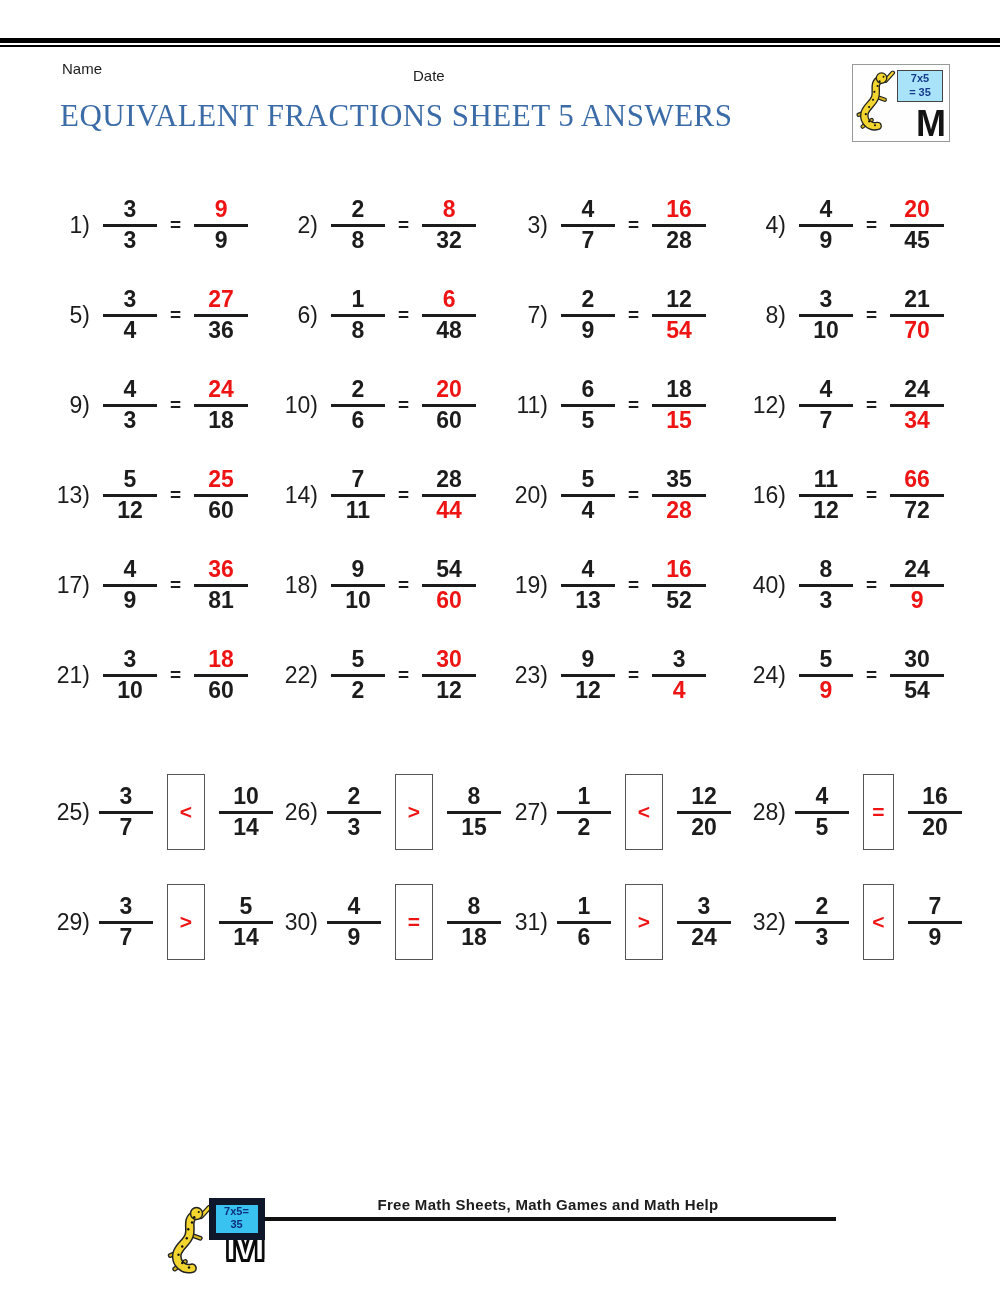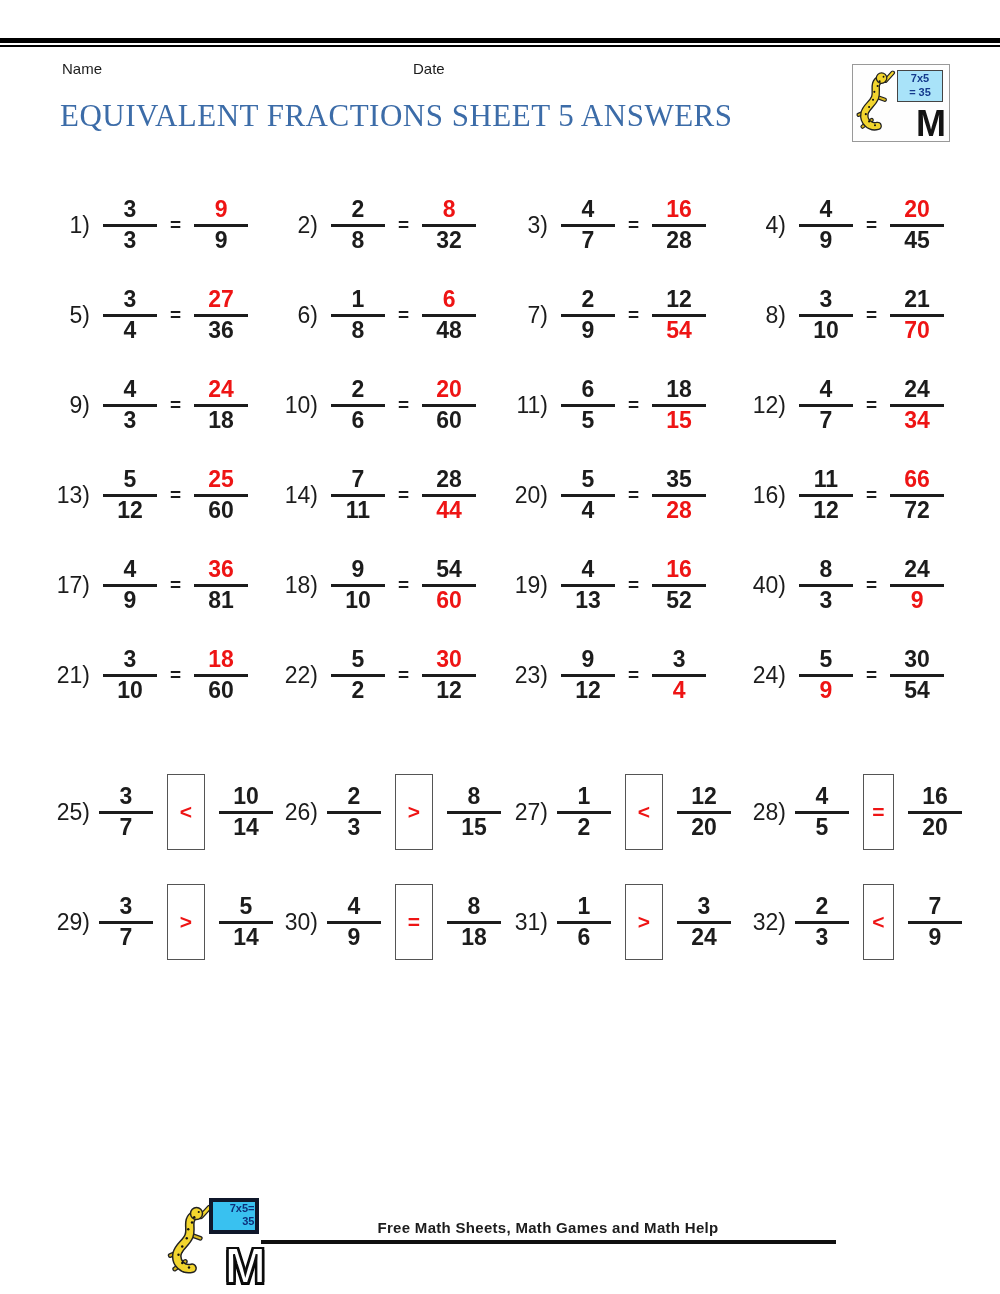--- a/index.html
+++ b/index.html
@@ -9,21 +9,21 @@
   }
   html,body{margin:0;padding:0;}
   body{
     width:1000px;height:1294px;position:relative;overflow:hidden;
     background:#ffffff;color:var(--ink);
     font-family:"Liberation Sans",sans-serif;
   }
   .top-rule{position:absolute;top:38px;left:0;width:1000px;height:9px;
     background:linear-gradient(#000 0 60%,#fff 60% 78%,#000 78% 100%);}
   .name-label{position:absolute;top:60px;left:62px;font-size:15px;}
-  .date-label{position:absolute;top:60px;left:413px;font-size:15px;}
+  .date-label{position:absolute;top:67px;left:413px;font-size:15px;}
   .page-title{position:absolute;top:98px;left:60px;
     font-family:"Liberation Serif",serif;font-size:31px;font-weight:500;
     color:var(--title-blue);letter-spacing:.5px;white-space:nowrap;text-align:center;}
   
   .logo-box{position:absolute;top:64px;left:852px;width:96px;height:76px;
     border:1px solid #999;background:#fefefe;}
   .logo-sala{position:absolute;left:1px;top:4px;width:42px;height:68px;}
   .logo-sign{position:absolute;left:44px;top:5px;width:44px;height:30px;
     background:#a9e3f9;border:1px solid #444;color:#143a8c;
     font-weight:bold;font-size:11px;line-height:1.3;text-align:center;}
@@ -44,25 +44,25 @@
   .red{color:var(--red);}
   .comp-box{width:36px;height:74px;border:1.5px solid #555;background:#fff;
     display:flex;align-items:center;justify-content:center;margin:0 5px;}
   .comp-box .sym{color:var(--red);font-size:21px;font-weight:bold;}
   
   .footer{position:absolute;top:1196px;left:0;width:1000px;
     display:flex;justify-content:center;align-items:flex-start;}
   .footer-logo{position:relative;width:92px;height:86px;flex:0 0 92px;}
   .footer-sala{position:absolute;left:0;top:8px;width:48px;height:76px;}
   .footer-sign{position:absolute;left:44px;top:2px;width:42px;height:28px;
-    background:#39c1f0;border:4px solid #0f172a;color:#0d2f7a;
-    font-weight:bold;font-size:11px;line-height:1.2;text-align:right;}
+    background:#39c1f0;border:7px solid #0f172a;color:#0d2f7a;
+    font-weight:bold;font-size:11px;line-height:1.2;text-align:center;}
   .footer-main{width:575px;margin-left:4px;}
   .footer-tagline{text-align:center;font-weight:bold;font-size:15px;
-    letter-spacing:.3px;padding-bottom:4px;margin-top:23px;}
+    letter-spacing:.3px;padding-bottom:4px;}
   .footer-rule{height:4px;background:#101010;}
   .footer-wordmark{display:flex;align-items:flex-end;margin-left:-36px;margin-top:2px;}
   .outline-text{color:#fff;font-weight:900;letter-spacing:2px;
     -webkit-text-stroke:2px #0d0d0d;
     text-shadow:1.5px 1.5px 0 #000,-1.5px -1.5px 0 #000,1.5px -1.5px 0 #000,-1.5px 1.5px 0 #000;}
   .wm-initial{font-size:50px;line-height:.8;margin-right:1px;}
   .wm-rest{font-size:34px;line-height:.9;}
   svg{display:block;}
 </style>
 </head>

